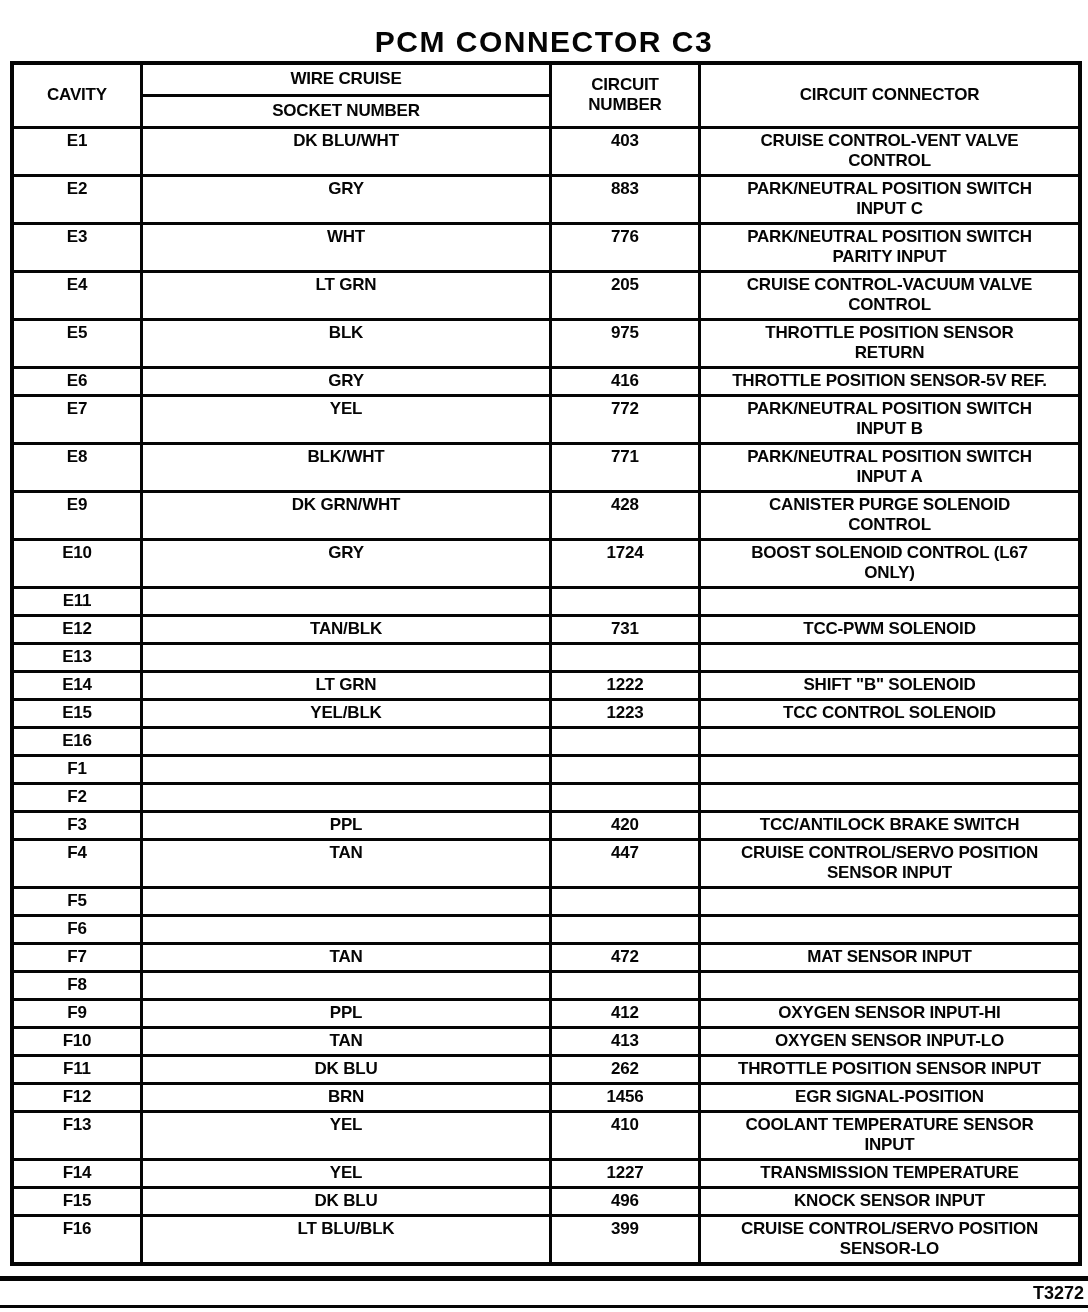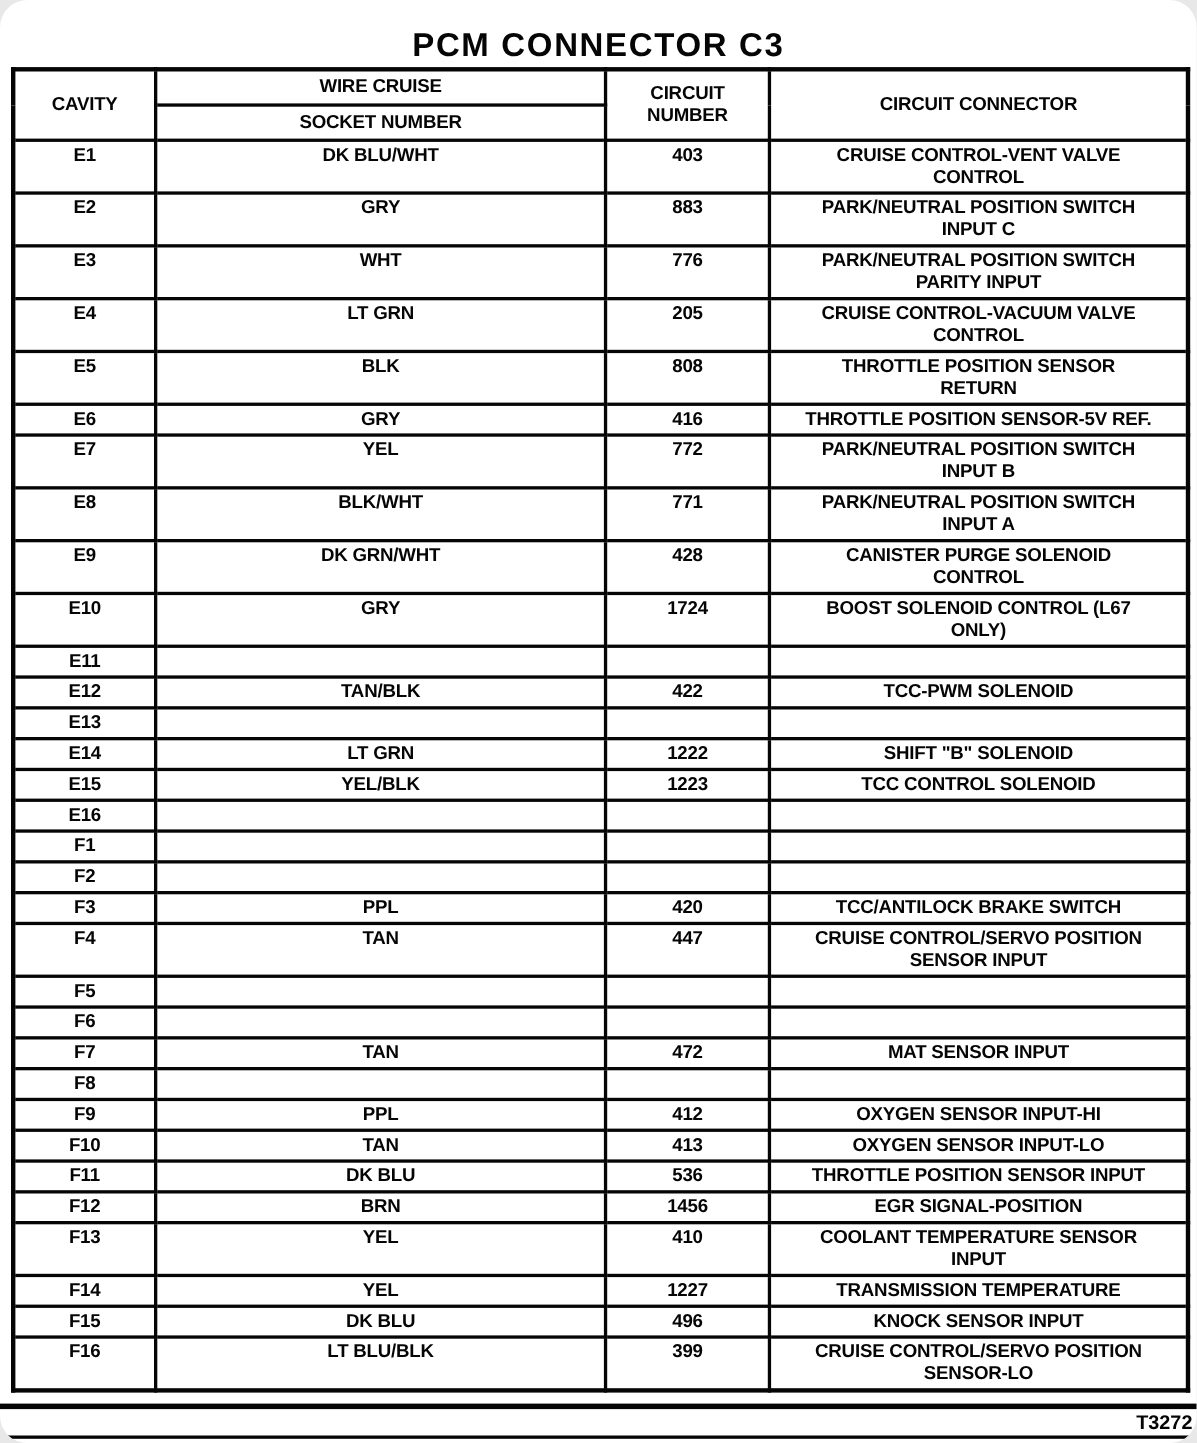--- a/index.html
+++ b/index.html
@@ -9,21 +9,20 @@
   }
   .page {
     position: relative;
     width: 1088px;
     height: 1312px;
     background: #ffffff;
     font-family: "Liberation Sans", sans-serif;
     font-weight: 700;
     color: #050505;
     overflow: hidden;
-    border-radius: 25px;
   }
   .title {
     margin: 0;
     padding-top: 26px;
     text-align: center;
     font-size: 30px;
     line-height: 32px;
     font-weight: 700;
     letter-spacing: 1.5px;
     color: #050505;
@@ -119,21 +118,21 @@
         <tr>
     <td class="cell-cavity">E4</td>
     <td class="cell-wire">LT GRN</td>
     <td class="cell-circuit">205</td>
     <td class="cell-function">CRUISE CONTROL-VACUUM VALVE
 CONTROL</td>
   </tr>
         <tr>
     <td class="cell-cavity">E5</td>
     <td class="cell-wire">BLK</td>
-    <td class="cell-circuit">808</td>
+    <td class="cell-circuit">975</td>
     <td class="cell-function">THROTTLE POSITION SENSOR
 RETURN</td>
   </tr>
         <tr>
     <td class="cell-cavity">E6</td>
     <td class="cell-wire">GRY</td>
     <td class="cell-circuit">416</td>
     <td class="cell-function">THROTTLE POSITION SENSOR-5V REF.</td>
   </tr>
         <tr>
@@ -166,21 +165,21 @@
   </tr>
         <tr>
     <td class="cell-cavity">E11</td>
     <td class="cell-wire"></td>
     <td class="cell-circuit"></td>
     <td class="cell-function"></td>
   </tr>
         <tr>
     <td class="cell-cavity">E12</td>
     <td class="cell-wire">TAN/BLK</td>
-    <td class="cell-circuit">422</td>
+    <td class="cell-circuit">731</td>
     <td class="cell-function">TCC-PWM SOLENOID</td>
   </tr>
         <tr>
     <td class="cell-cavity">E13</td>
     <td class="cell-wire"></td>
     <td class="cell-circuit"></td>
     <td class="cell-function"></td>
   </tr>
         <tr>
     <td class="cell-cavity">E14</td>
@@ -257,21 +256,21 @@
   </tr>
         <tr>
     <td class="cell-cavity">F10</td>
     <td class="cell-wire">TAN</td>
     <td class="cell-circuit">413</td>
     <td class="cell-function">OXYGEN SENSOR INPUT-LO</td>
   </tr>
         <tr>
     <td class="cell-cavity">F11</td>
     <td class="cell-wire">DK BLU</td>
-    <td class="cell-circuit">536</td>
+    <td class="cell-circuit">262</td>
     <td class="cell-function">THROTTLE POSITION SENSOR INPUT</td>
   </tr>
         <tr>
     <td class="cell-cavity">F12</td>
     <td class="cell-wire">BRN</td>
     <td class="cell-circuit">1456</td>
     <td class="cell-function">EGR SIGNAL-POSITION</td>
   </tr>
         <tr>
     <td class="cell-cavity">F13</td>

